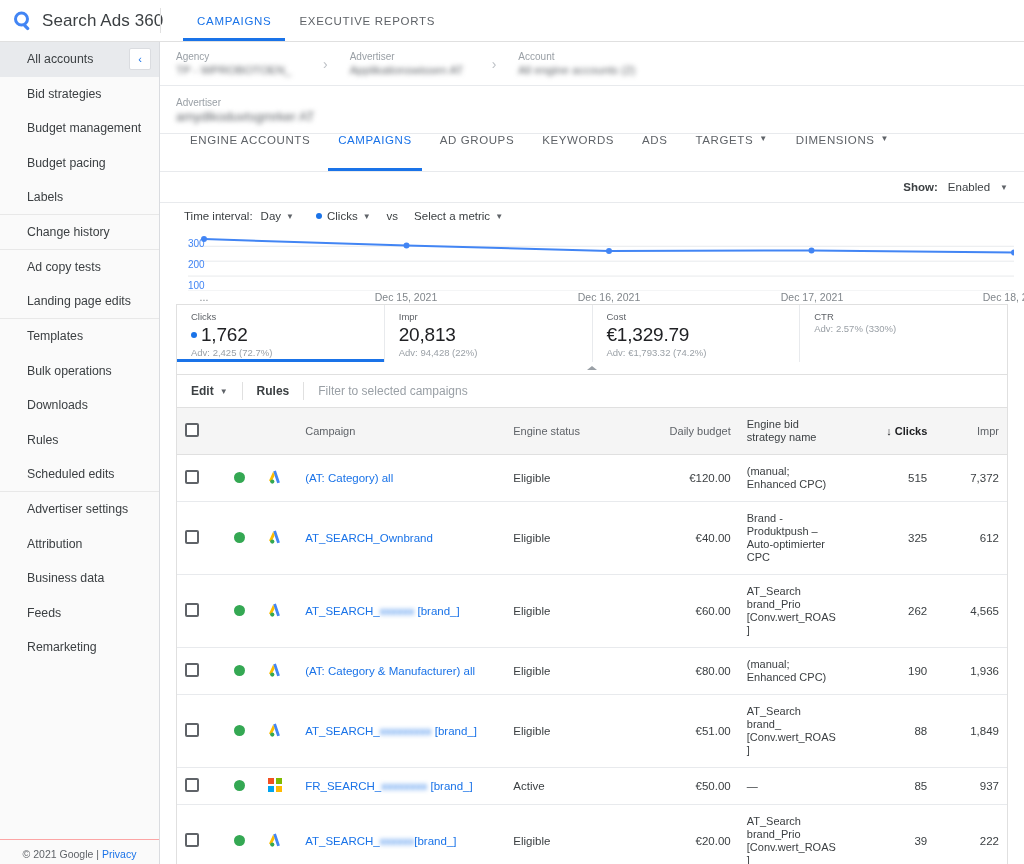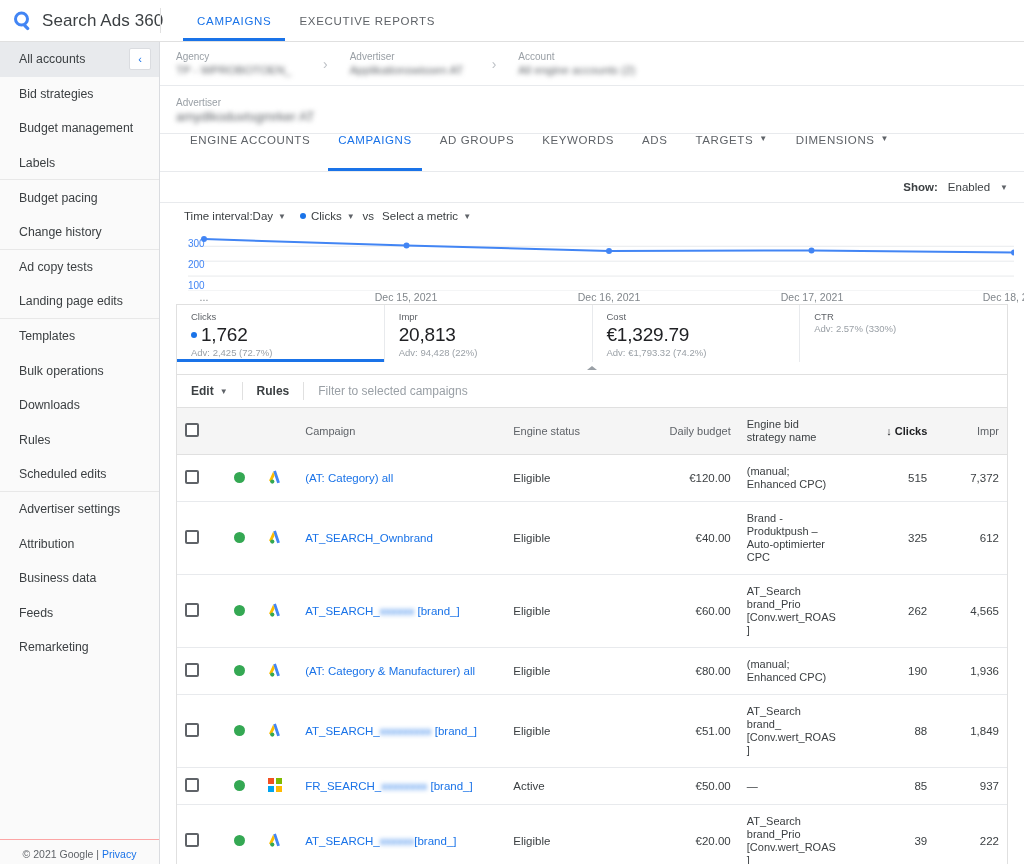--- a/index.html
+++ b/index.html
@@ -47,21 +47,21 @@
   
   .sidebar {
     width: 160px; flex: 0 0 160px;
     background: #fafafa;
     border-right: 1px solid #dadce0;
     display: flex; flex-direction: column;
     position: relative;
   }
   .side-item {
     height: 34.6px; display: flex; align-items: center;
-    padding-left: 19px; font-size: 12.3px; color: #3c4043;
+    padding-left: 27px; font-size: 12.3px; color: #3c4043;
     cursor: pointer; position: relative; white-space: nowrap;
   }
   .side-item.active { background: #e8eaed; }
   .side-item.sep-after { border-bottom: 1px solid #e8e8e8; }
   .collapse-btn {
     position: absolute; right: 8px; top: 6px;
     width: 22px; height: 22px; border: 1px solid #dadce0; border-radius: 2px;
     background: #fff; display: flex; align-items: center; justify-content: center;
     cursor: pointer; color: #1a73e8; font-size: 11px; line-height: 1;
   }
@@ -120,21 +120,21 @@
   .showrow .val { color: #3c4043; cursor: pointer; }
   .showrow .caret { font-size: 8px; color: #5f6368; }
 
   
   .chartpanel {
     flex: 0 0 102px; position: relative;
     border-top: 1px solid #e8eaed;
     padding: 0 16px;
   }
   .chart-controls {
-    display: flex; align-items: center; 
+    display: flex; align-items: center; gap: 8px;
     font-size: 11.5px; color: #3c4043; height: 26px; padding-left: 8px;
   }
   .chart-controls .muted { color: #3c4043; }
   .chart-controls .ctl { display: flex; align-items: center; gap: 5px; cursor: pointer; }
   .chart-controls .caret { font-size: 8px; color: #5f6368; }
   .dot-blue {
     width: 6px; height: 6px; border-radius: 50%; background: #1a73e8; display: inline-block;
   }
   .plot { position: relative; height: 62px; margin-left: 8px; }
   .plot svg { position: absolute; left: 0; top: 0; }
@@ -263,22 +263,22 @@
 
   <div class="body">
 
     <div class="sidebar">
       <div class="side-item active">
         <span>All accounts</span>
       </div>
       <div class="collapse-btn">‹</div>
       <div class="side-item">Bid strategies</div>
       <div class="side-item">Budget management</div>
+      <div class="side-item">Budget pacing</div>
       <div class="side-item sep-after">Labels</div>
-      <div class="side-item">Budget pacing</div>
       <div class="side-item sep-after">Change history</div>
       <div class="side-item">Ad copy tests</div>
       <div class="side-item sep-after">Landing page edits</div>
       <div class="side-item">Templates</div>
       <div class="side-item">Bulk operations</div>
       <div class="side-item">Downloads</div>
       <div class="side-item">Rules</div>
       <div class="side-item sep-after">Scheduled edits</div>
       <div class="side-item">Advertiser settings</div>
       <div class="side-item">Attribution</div>

